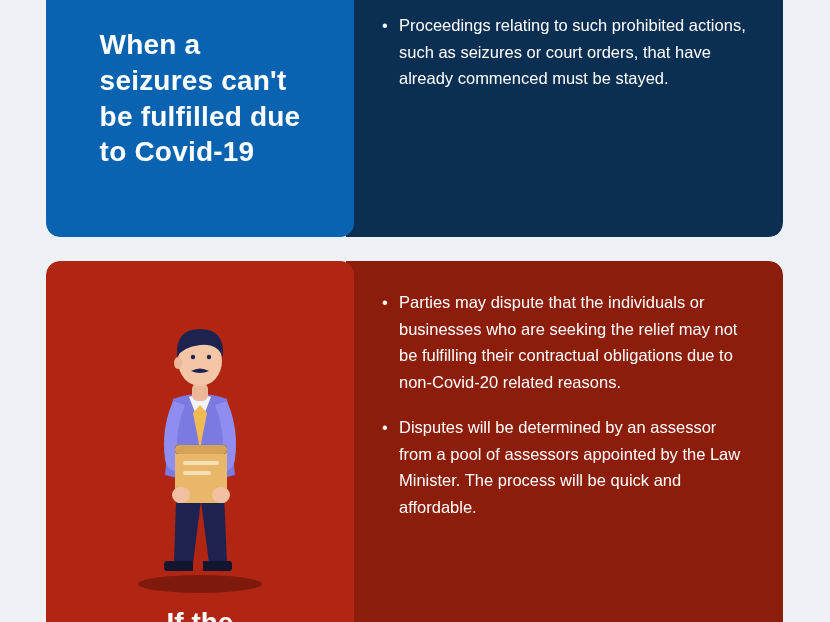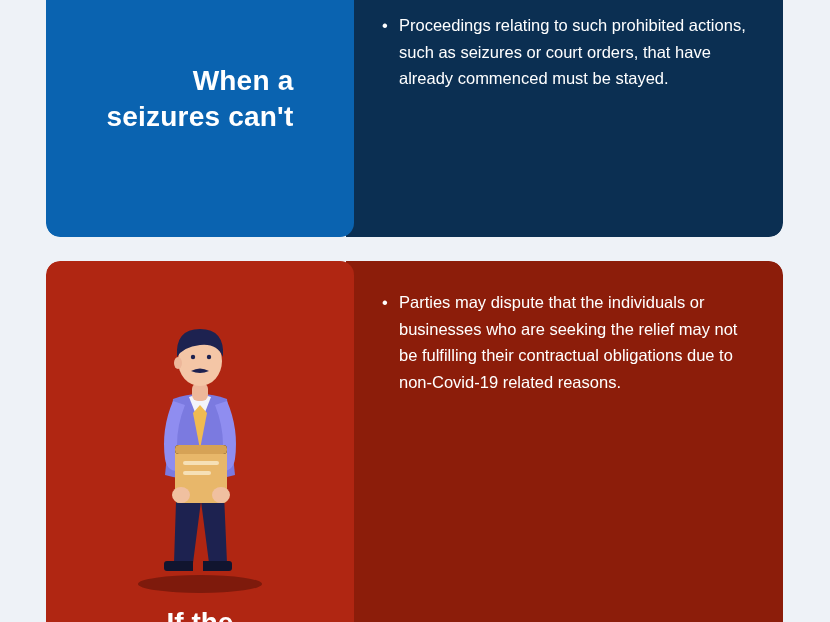--- a/index.html
+++ b/index.html
@@ -51,21 +51,21 @@
     box-sizing: border-box;
     padding: 52px 36px 20px 36px;
     margin-left: -8px;
     border-radius: 0 14px 14px 0;
   }
   .title-1 {
     color: #ffffff;
     font-size: 28px;
     font-weight: bold;
     line-height: 1.28;
-    text-align: right;
+    text-align: left;
     letter-spacing: 0.2px;
   }
 
   
   .card-2 {
     left: 46px;
     top: 261px;
     width: 737px;
     height: 420px;
   }
@@ -133,20 +133,22 @@
 </head>
 <body>
 
 <div class="page">
 
   <div class="card card-1">
     <div class="left-panel">
       <div class="title-1">
         <div>When a</div>
         <div>seizures can't</div>
+        <div>be fulfilled due</div>
+        <div>to Covid-19</div>
       </div>
     </div>
     <div class="right-panel">
       <ul class="bullets">
         <li>Proceedings relating to such prohibited actions, such as seizures or court orders, that have already commenced must be stayed.</li>
       </ul>
     </div>
   </div>
 
   <div class="card card-2">
@@ -193,18 +195,19 @@
         <circle cx="88" cy="62" r="2.2" fill="#1d2250"></circle>
         <circle cx="104" cy="62" r="2.2" fill="#1d2250"></circle>
       </svg>
 
       <div class="title-2">
         <div>If the</div>
       </div>
     </div>
     <div class="right-panel">
       <ul class="bullets tight">
-        <li>Parties may dispute that the individuals or businesses who are seeking the relief may not be fulfilling their contractual obligations due to non-Covid-19 related reasons.</li>
+        <li>Parties may dispute that the individuals or businesses who are seeking the relief may not be fulfilling their contractual obligations due to non-Covid-20 related reasons.</li>
+        <li>Disputes will be determined by an assessor from a pool of assessors appointed by the Law Minister. The process will be quick and affordable.</li>
       </ul>
     </div>
   </div>
 
 </div>
 
 </body></html>

